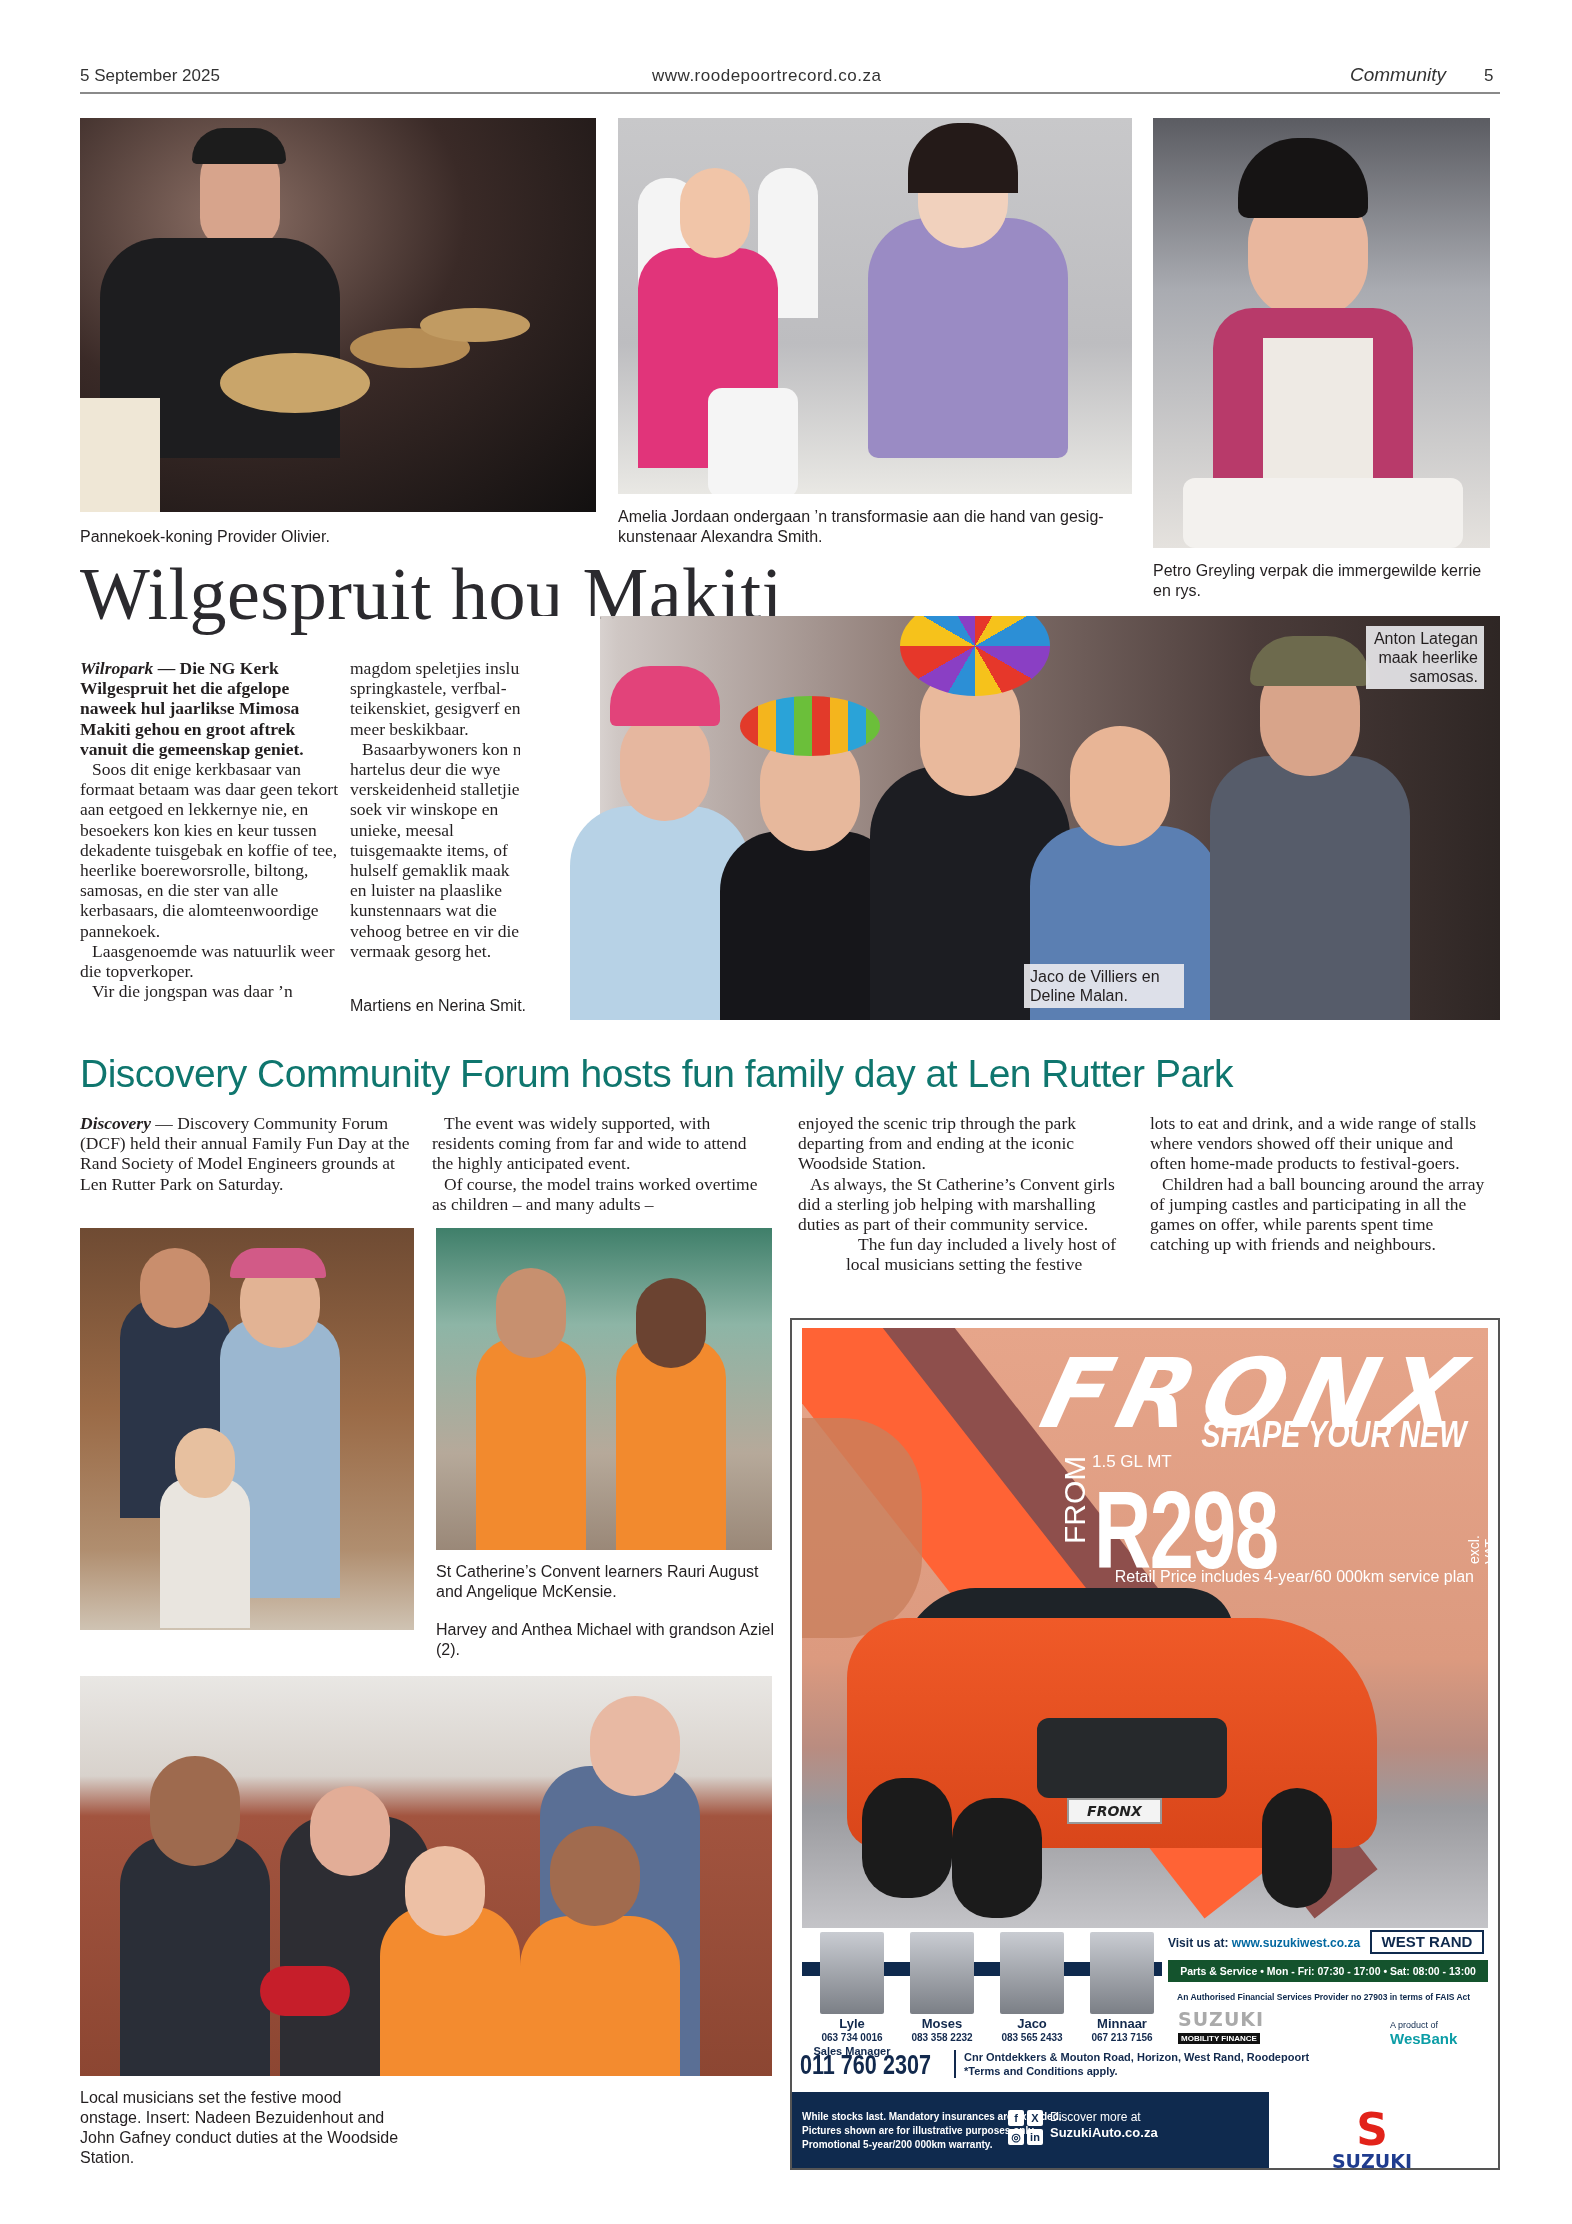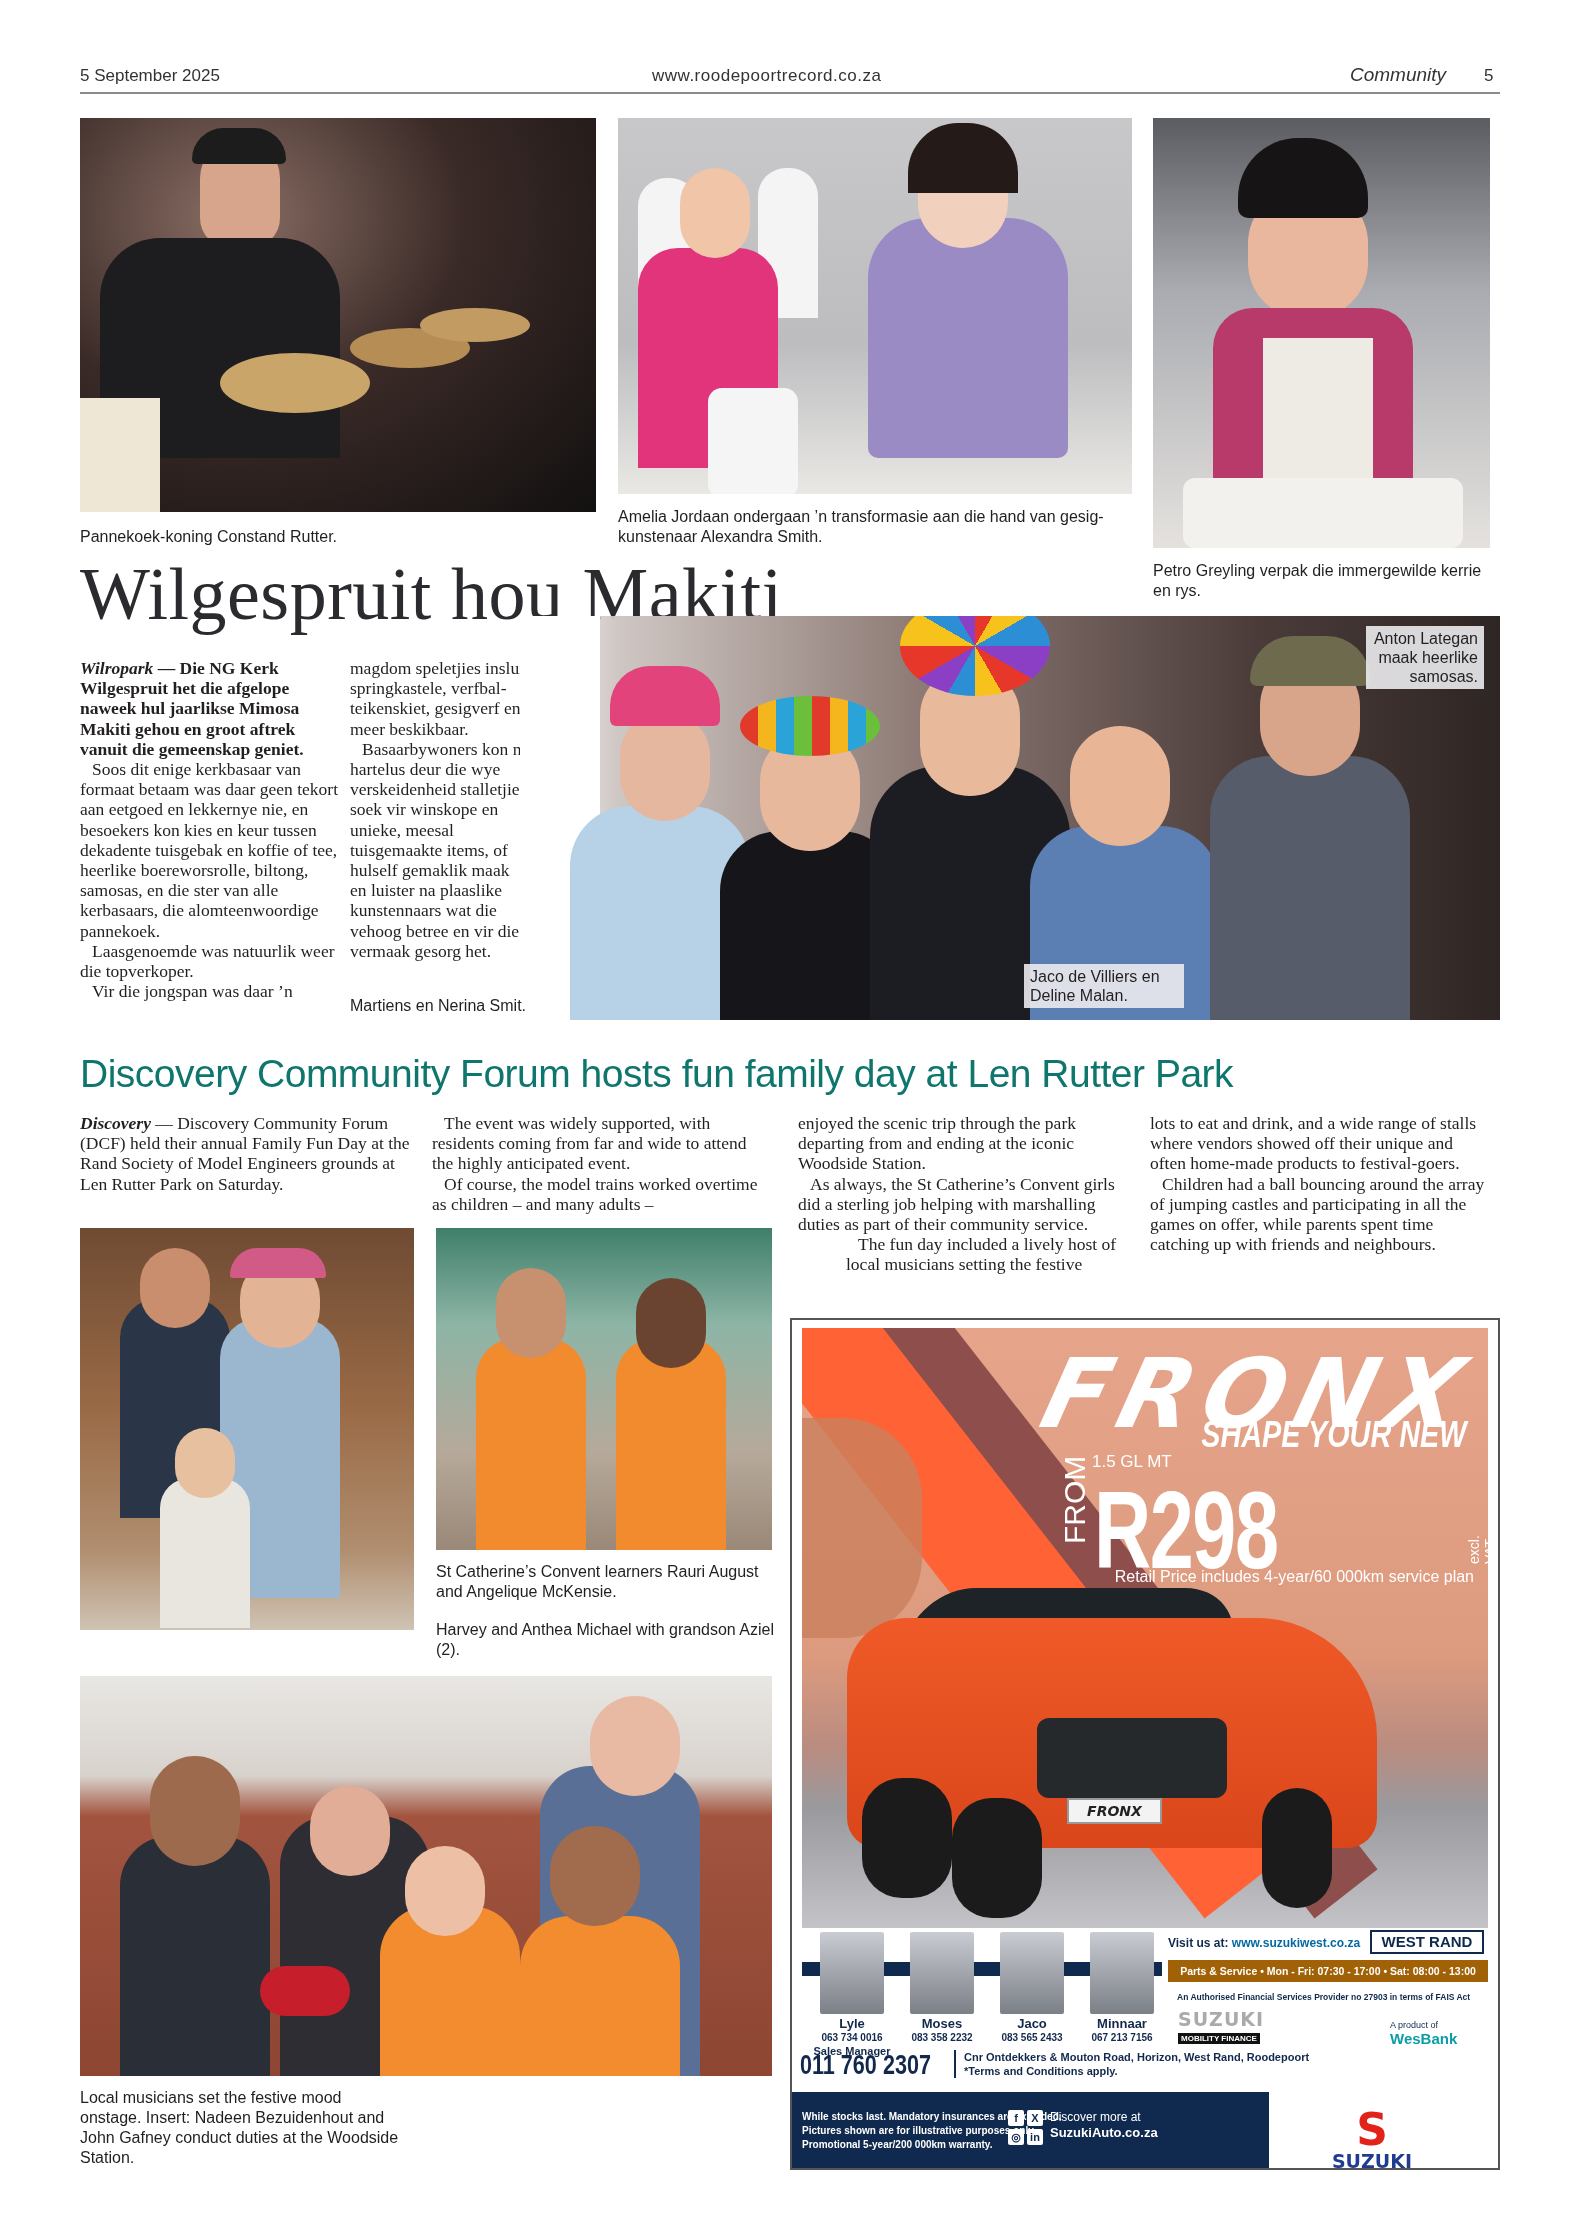--- a/index.html
+++ b/index.html
@@ -49,21 +49,21 @@
   .staff { position:absolute; width: 100px; text-align:center; font-family:"Liberation Sans", sans-serif; color:#12294d; }
   .staff .pic { width: 64px; height: 82px; margin: 0 auto; background: linear-gradient(180deg,#c9ccd2,#7b7f86); border-radius: 2px; }
   .staff .nm { font-weight:bold; font-size: 13px; line-height: 14px; margin-top: 3px; }
   .staff .ph { font-weight:bold; font-size: 10px; line-height: 14px; }
   .staff .rl { font-weight:bold; font-size: 11px; line-height: 12px; }
   .navy-bar { position:absolute; height: 14px; background:#0f2a4e; }
 
   .visit { position:absolute; left: 376px; top: 616px; font-family:"Liberation Sans", sans-serif; font-weight: bold; font-size: 12px; color:#0f2a4e; }
   .visit .url { color: #0369a1; }
   .westrand { position:absolute; left: 578px; top: 610px; width: 114px; height: 24px; border: 2px solid #0f2a4e; font-family:"Liberation Sans", sans-serif; font-weight:bold; font-size: 15px; color:#0f2a4e; text-align:center; line-height: 20px; }
-  .hours { position:absolute; left: 376px; top: 640px; width: 320px; height: 22px; background:#a16207; color:#fff; font-family:"Liberation Sans", sans-serif; font-weight:bold; font-size: 10.5px; line-height:22px; text-align:center; }
+  .hours { position:absolute; left: 376px; top: 640px; width: 320px; height: 22px; background:#14532d; color:#fff; font-family:"Liberation Sans", sans-serif; font-weight:bold; font-size: 10.5px; line-height:22px; text-align:center; }
   .fais { position:absolute; left: 385px; top: 672px; font-family:"Liberation Sans", sans-serif; font-weight:bold; font-size: 8.5px; color:#0f2a4e; }
   .suzmob { position:absolute; left: 386px; top: 688px; font-family:"DejaVu Sans", sans-serif; font-weight:bold; font-size: 19px; color:#aaa; letter-spacing: 1px; }
   .mobfin { position:absolute; left: 386px; top: 713px; background:#111; color:#fff; font-family:"Liberation Sans", sans-serif; font-weight:bold; font-size: 8px; padding: 1px 3px; }
   .wesbank { position:absolute; left: 598px; top: 700px; font-family:"Liberation Sans", sans-serif; font-size: 9px; color:#0f2a4e; }
   .wesbank span { color:#0b9da6; font-size: 15px; font-weight:bold; }
 
   .main-phone { position:absolute; left: 8px; top: 730px; font-family:"Liberation Sans", sans-serif; font-weight:bold; font-size: 27px; color:#12294d; transform: scaleX(0.8); transform-origin: left top; }
   .addr { position:absolute; left: 162px; top: 730px; font-family:"Liberation Sans", sans-serif; font-weight:bold; font-size: 11px; line-height: 14px; color:#12294d; border-left: 2px solid #12294d; padding-left: 8px; }
 
   .disclaim-box { position:absolute; left: 0; top: 772px; width: 477px; height: 76px; background:#0f2a4e; color:#fff; font-family:"Liberation Sans", sans-serif; }
@@ -87,21 +87,21 @@
 
 <div class="abs photo" style="left:80px; top:118px; width:516px; height:394px; background: radial-gradient(ellipse at 30% 25%, #8a6e64 0%, #3a2a27 45%, #121010 100%);">
   <div style="position:absolute; left:120px; top:20px; width:80px; height:110px; background:#d7a48c; border-radius:40px 40px 30px 30px;"></div>
   <div style="position:absolute; left:112px; top:10px; width:94px; height:36px; background:#1c1c1c; border-radius:40px 40px 6px 6px;"></div>
   <div style="position:absolute; left:20px; top:120px; width:240px; height:220px; background:#1d1d1f; border-radius:60px 60px 0 0;"></div>
   <div style="position:absolute; left:140px; top:235px; width:150px; height:60px; background:#c9a56a; border-radius:50%;"></div>
   <div style="position:absolute; left:270px; top:210px; width:120px; height:40px; background:#b68d55; border-radius:50%;"></div>
   <div style="position:absolute; left:340px; top:190px; width:110px; height:34px; background:#c19b62; border-radius:50%;"></div>
   <div style="position:absolute; left:0; top:280px; width:80px; height:114px; background:#efe7d6;"></div>
 </div>
-<div class="abs caption sans" style="left:80px; top:527px;">Pannekoek-koning Constand Rutter.</div>
+<div class="abs caption sans" style="left:80px; top:527px;">Pannekoek-koning Provider Olivier.</div>
 
 <div class="abs photo" style="left:618px; top:118px; width:514px; height:376px; background: linear-gradient(180deg,#c8c8ca 0%, #bdbdc0 60%, #e9e8e4 100%);">
   <div style="position:absolute; left:20px; top:60px; width:60px; height:140px; background:#f4f4f4; border-radius:28px 28px 0 0;"></div>
   <div style="position:absolute; left:140px; top:50px; width:60px; height:150px; background:#f4f4f4; border-radius:28px 28px 0 0;"></div>
   <div style="position:absolute; left:20px; top:130px; width:140px; height:220px; background:#e1347a; border-radius:40px 40px 0 0;"></div>
   <div style="position:absolute; left:62px; top:50px; width:70px; height:90px; background:#f1c5a8; border-radius:35px;"></div>
   <div style="position:absolute; left:250px; top:100px; width:200px; height:240px; background:#9a8bc4; border-radius:60px 60px 10px 10px;"></div>
   <div style="position:absolute; left:300px; top:20px; width:90px; height:110px; background:#f1d1bd; border-radius:45px;"></div>
   <div style="position:absolute; left:290px; top:5px; width:110px; height:70px; background:#241a18; border-radius:50px 50px 0 0;"></div>
   <div style="position:absolute; left:90px; top:270px; width:90px; height:110px; background:#f5f5f5; border-radius:14px;"></div>

